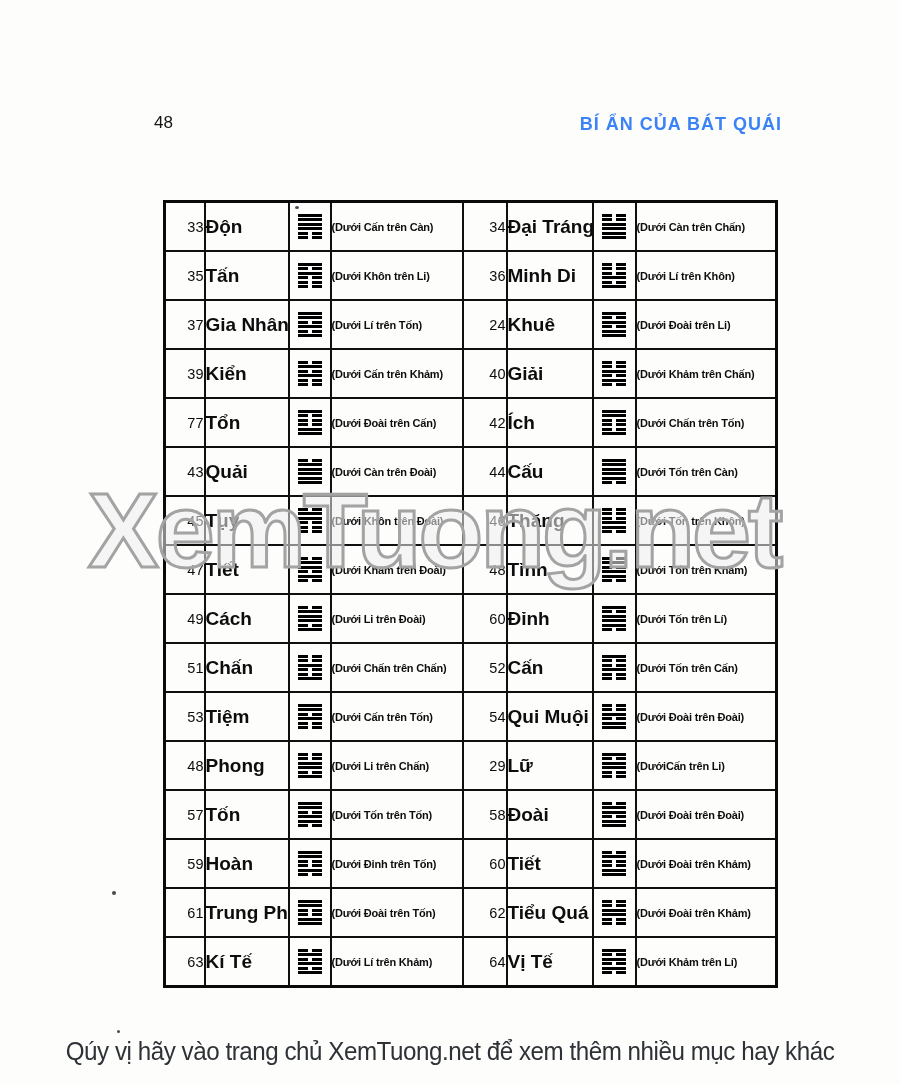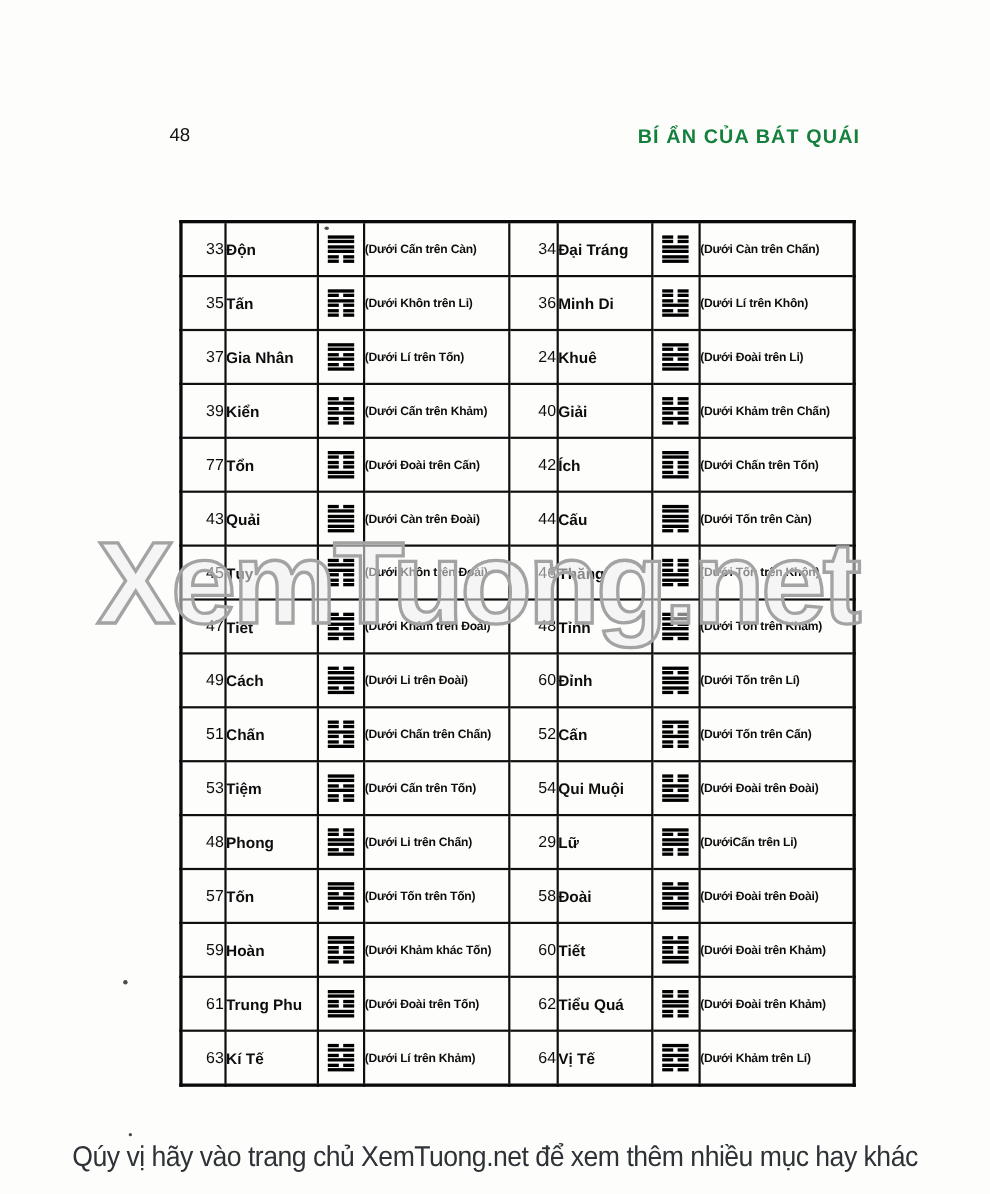--- a/index.html
+++ b/index.html
@@ -7,37 +7,37 @@
     width:900px;height:1085px;position:relative;overflow:hidden;
     background:#fdfdfc;color:#0d0d0d;
     font-family:"Liberation Sans","DejaVu Sans",sans-serif;
   }
   .page-number{
     position:absolute;left:154px;top:113px;
     font-size:17px;font-weight:400;color:#141414;
   }
   .header-title{
     position:absolute;right:118px;top:114px;
-    font-size:18px;font-weight:700;letter-spacing:1px;color:#15803d;
+    font-size:18px;font-weight:700;letter-spacing:1px;color:#3b82f6;
   }
   table.hex-table{
     position:absolute;left:163px;top:200px;width:612px;
     border-collapse:collapse;table-layout:fixed;
     border:3px solid #0a0a0a;
   }
   table.hex-table td{
     border:2px solid #0f0f0f;height:47px;padding:0;
     vertical-align:middle;overflow:hidden;white-space:nowrap;
   }
   col.c-num1{width:40px}  col.c-name1{width:84px}
   col.c-hex1{width:42px}  col.c-desc1{width:132px}
   col.c-num2{width:44px}  col.c-name2{width:86px}
   col.c-hex2{width:43px}  col.c-desc2{width:141px}
   td.cell-num{text-align:right;font-size:14.5px;font-weight:400;}
-  td.cell-name{padding-left:9px;font-size:14px;font-weight:700;}
+  td.cell-name{padding-left:9px;font-size:19px;font-weight:700;}
   td.cell-desc{padding-left:5px;font-size:11px;font-weight:700;letter-spacing:-0.2px;}
   td.cell-hex{text-align:center;}
   .hexagram{
     display:inline-flex;flex-direction:column;gap:1.5px;width:24px;
     vertical-align:middle;
   }
   .hx-line{height:3px;background:#000;}
   .hx-line.yin{background:none;display:flex;justify-content:space-between;}
   .hx-line.yin::before,.hx-line.yin::after{
     content:"";width:10px;height:3px;background:#000;display:block;
@@ -395,21 +395,21 @@
         <td class="cell-num">59</td>
         <td class="cell-name">Hoàn</td>
         <td class="cell-hex"><div class="hexagram">
             <div class="hx-line yang"></div>
             <div class="hx-line yang"></div>
             <div class="hx-line yin"></div>
             <div class="hx-line yin"></div>
             <div class="hx-line yang"></div>
             <div class="hx-line yin"></div>
           </div></td>
-        <td class="cell-desc">(Dưới Khảm khác Tốn)</td>
+        <td class="cell-desc">(Dưới Đỉnh trên Tốn)</td>
         <td class="cell-num">60</td>
         <td class="cell-name">Tiết</td>
         <td class="cell-hex"><div class="hexagram">
             <div class="hx-line yin"></div>
             <div class="hx-line yang"></div>
             <div class="hx-line yin"></div>
             <div class="hx-line yin"></div>
             <div class="hx-line yang"></div>
             <div class="hx-line yang"></div>
           </div></td>

